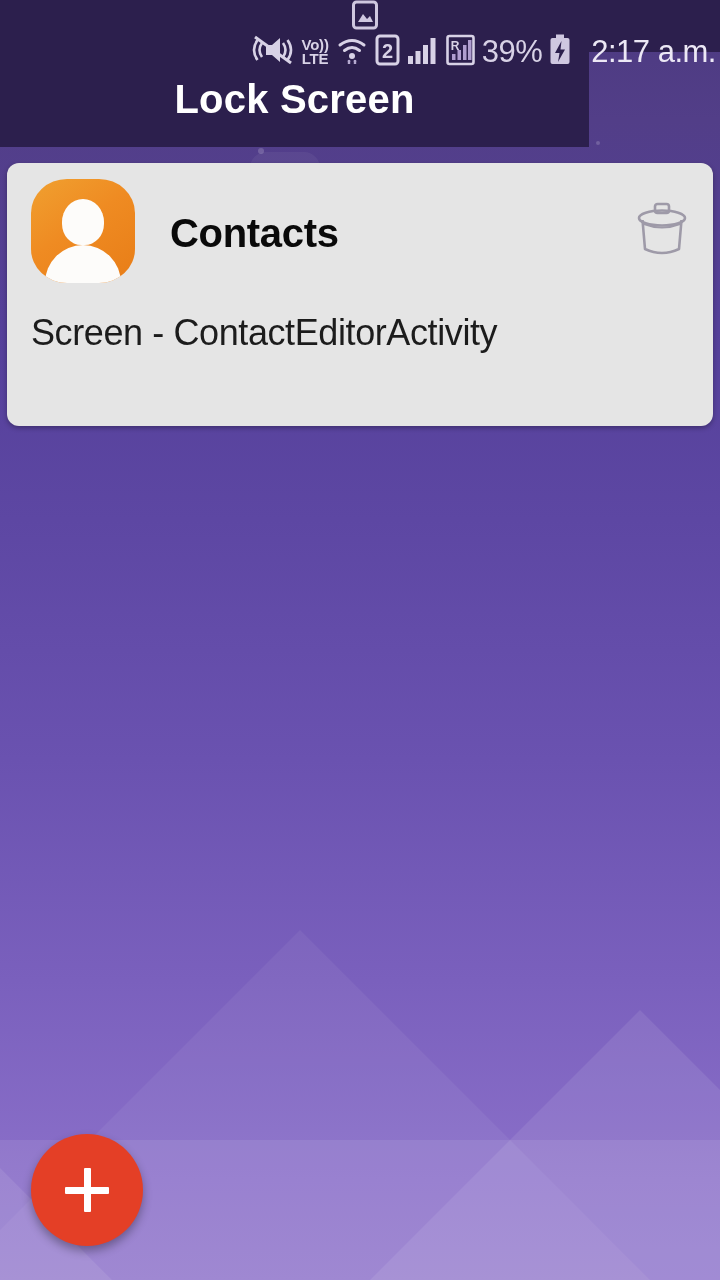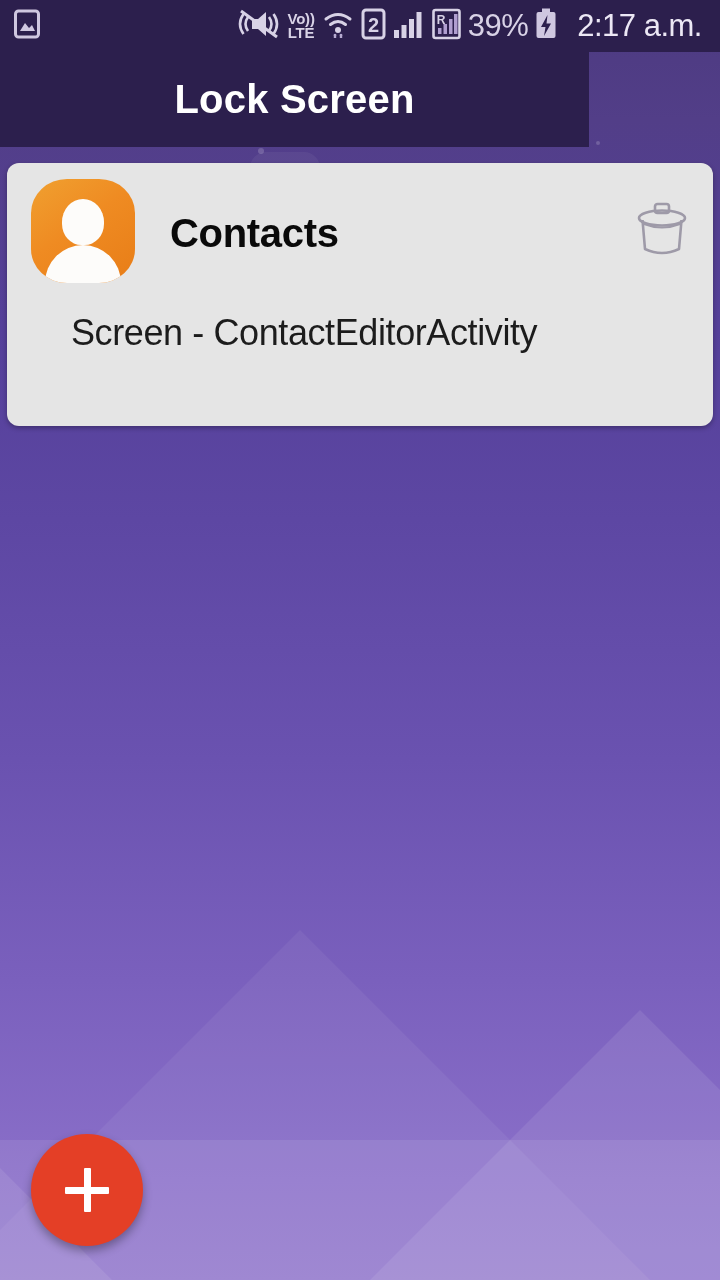--- a/index.html
+++ b/index.html
@@ -77,22 +77,23 @@
     position:absolute;
     background:rgba(255,255,255,0.18);
     border-radius:50%;
   }
 
   
   #statusbar {
     position:absolute; left:0; top:0; width:720px; height:52px;
     background:#2c1f4d;
     display:flex; align-items:center;
-    padding:0 18px 0 14px;
+    padding:0 4px 0 14px;
     z-index:30;
+    flex-direction:column;
   }
   #status-left { display:flex; align-items:center; }
   #status-right {
     margin-left:auto;
     display:flex; align-items:center; gap:7px;
   }
   .sb-icon { display:block; }
   #volte-block {
     display:flex; flex-direction:column;
     align-items:center; justify-content:center;
@@ -186,21 +187,20 @@
   }
   #card-subtitle {
     position:absolute;
     left:24px; top:140px;
     height:60px;
     display:flex; align-items:center;
     color:#1c1c1c;
     font-size:36px;
     font-weight:400;
     letter-spacing:-0.4px;
-    margin-left:40px;
   }
 
   
   #fab {
     position:absolute;
     left:31px; top:1134px;
     width:112px; height:112px;
     border-radius:50%;
     background:#e43f26;
     box-shadow:0 5px 10px rgba(0,0,0,0.32);

